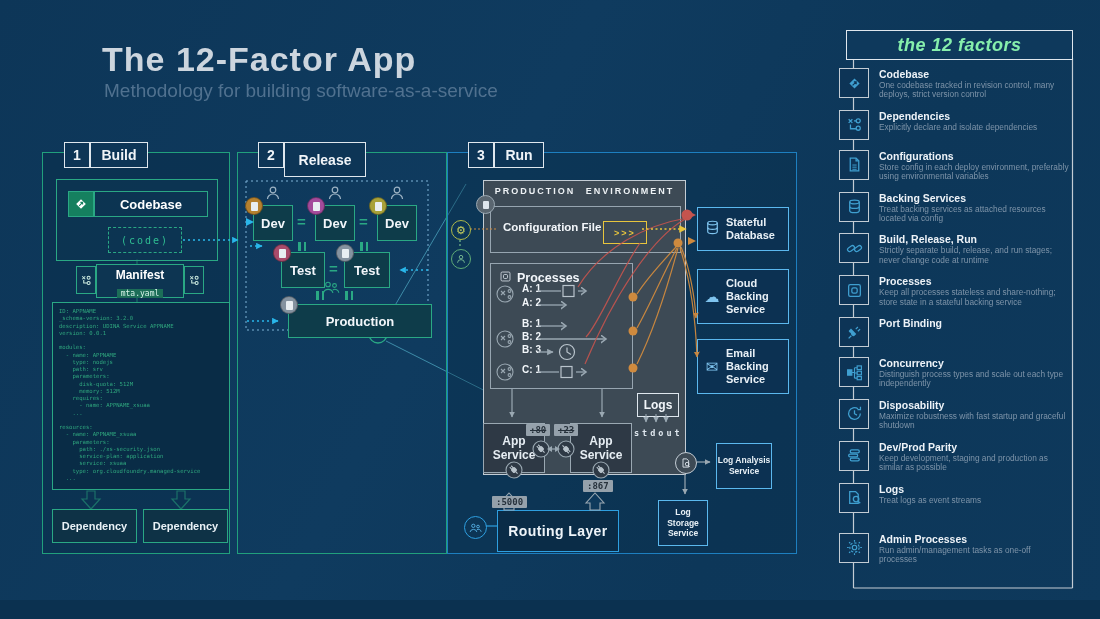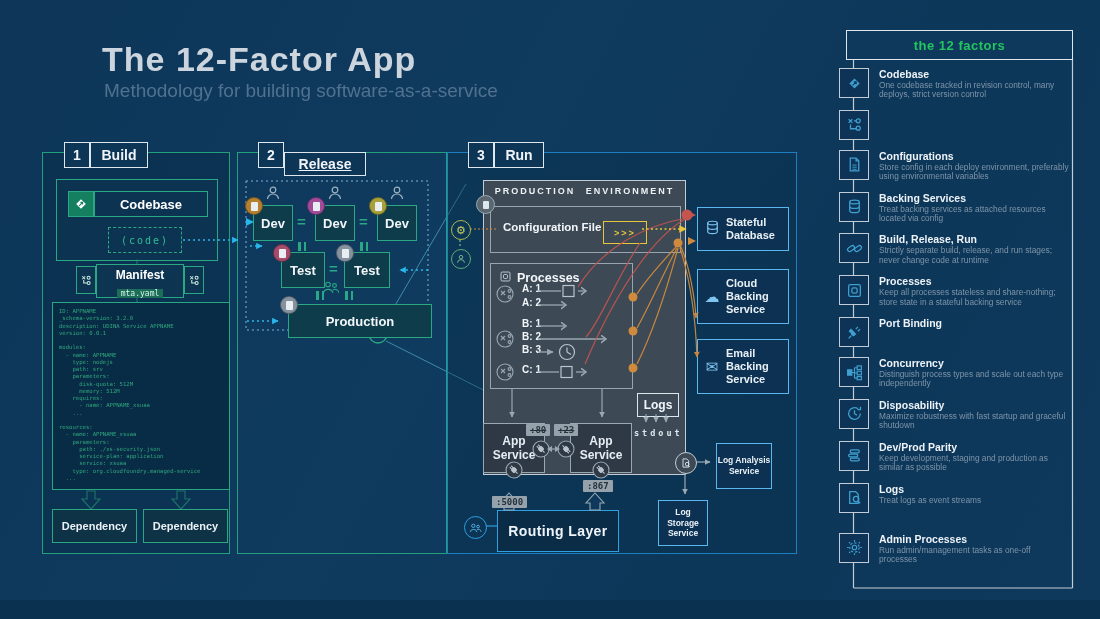--- a/index.html
+++ b/index.html
@@ -68,21 +68,21 @@
   .bluebox .bicon{width:28px;text-align:center;color:#7fc4ef;font-size:15px;flex-shrink:0;}
   .bluebox .blabel{font-weight:bold;font-size:11px;line-height:1.2;}
   .sboxsm{background:#0c3152;border:1.3px solid #5bb8ee;display:flex;align-items:center;justify-content:center;
     text-align:center;font-weight:bold;font-size:8.5px;line-height:1.25;color:#e8f0f6;}
   .routing{background:#0a2c47;border:1.5px solid #2e9fe0;display:flex;align-items:center;justify-content:center;
     font-weight:bold;font-size:14px;color:#eef4f9;letter-spacing:.4px;}
   .circicon{position:absolute;border-radius:50%;display:flex;align-items:center;justify-content:center;z-index:7;}
 
   
   .f-header{border:1.5px solid #dfe7ee;background:#0e395c;display:flex;align-items:center;justify-content:center;
-    font-weight:bold;font-size:13px;color:#22c55e;letter-spacing:.5px;}
+    font-weight:bold;font-size:18px;color:#86efac;letter-spacing:.5px;font-style:italic;}
   .factors{display:flex;flex-direction:column;}
   .f-item{display:flex;gap:10px;margin-bottom:10px;align-items:flex-start;}
   .f-item:nth-of-type(11){margin-bottom:20px;}
   .f-icon-box{width:28px;height:28px;flex-shrink:0;border:1.4px solid #c3ccd4;background:#0d3456;
     display:flex;align-items:center;justify-content:center;color:#3f9fd0;}
   .f-icon-box svg{width:17px;height:17px;}
   .f-text{width:190px;}
   .f-title{font-weight:bold;font-size:10.5px;line-height:12px;color:#eef3f8;}
   .f-desc{font-size:8.3px;line-height:9.4px;color:#7e94a9;margin-top:1px;}
 </style>
@@ -173,21 +173,21 @@
       service: xsuaa
     type: org.cloudfoundry.managed-service
   ...</pre>
   </div>
 
   <div class="abs dep z3" style="left:52px;top:509px;width:85px;height:34px;">Dependency</div>
   <div class="abs dep z3" style="left:143px;top:509px;width:85px;height:34px;">Dependency</div>
 
   <div class="abs sec z2" style="left:237px;top:152px;width:210px;height:402px;background:transparent;"></div>
   <div class="abs hcell z3" style="left:258px;top:142px;width:26px;height:26px;">2</div>
-  <div class="abs hcell z3" style="left:284px;top:152px;width:82px;height:24px;text-decoration:underline;">Release</div>
+  <div class="abs hcell z3" style="left:284px;top:142px;width:82px;height:35px;">Release</div>
 
   <svg class="abs z3" style="left:265px;top:186px;" width="16" height="14" viewBox="0 0 16 14">
       <circle cx="8" cy="4" r="2.8" stroke="#9db3c4" fill="none" stroke-width="1.2"></circle>
       <path d="M2.5 13 a5.5 5 0 0 1 11 0" stroke="#9db3c4" fill="none" stroke-width="1.2"></path>
     </svg>
   <svg class="abs z3" style="left:327px;top:186px;" width="16" height="14" viewBox="0 0 16 14">
       <circle cx="8" cy="4" r="2.8" stroke="#9db3c4" fill="none" stroke-width="1.2"></circle>
       <path d="M2.5 13 a5.5 5 0 0 1 11 0" stroke="#9db3c4" fill="none" stroke-width="1.2"></path>
     </svg>
   <svg class="abs z3" style="left:389px;top:186px;" width="16" height="14" viewBox="0 0 16 14">
@@ -353,20 +353,24 @@
       </div>
 
       <div class="f-item">
         <span class="f-icon-box">
           <svg viewBox="0 0 16 16" stroke="currentColor" fill="none" stroke-width="1.2">
             <path d="M2.5 3 L6 6.5 M6 3 L2.5 6.5"></path>
             <circle cx="11.5" cy="4.5" r="1.9"></circle>
             <circle cx="11.5" cy="11.5" r="1.9"></circle>
             <path d="M4.2 8 V12 H9.4 M9.4 4.5 H7.5"></path>
           </svg>
+        </span>
+        <span class="f-text">
+          <span class="f-title" style="display:block">Dependencies</span>
+          <span class="f-desc" style="display:block">Explicitly declare and isolate dependencies</span>
         </span>
       </div>
 
       <div class="f-item">
         <span class="f-icon-box">
           <svg viewBox="0 0 16 16" stroke="currentColor" fill="none" stroke-width="1.2">
             <path d="M4 2 H9.5 L12 4.5 V14 H4 Z"></path>
             <path d="M9.5 2 V4.5 H12"></path>
             <path d="M6 8.5 H10 M6 10.5 H10 M6 12.5 H10" stroke-width="0.9"></path>
           </svg>

